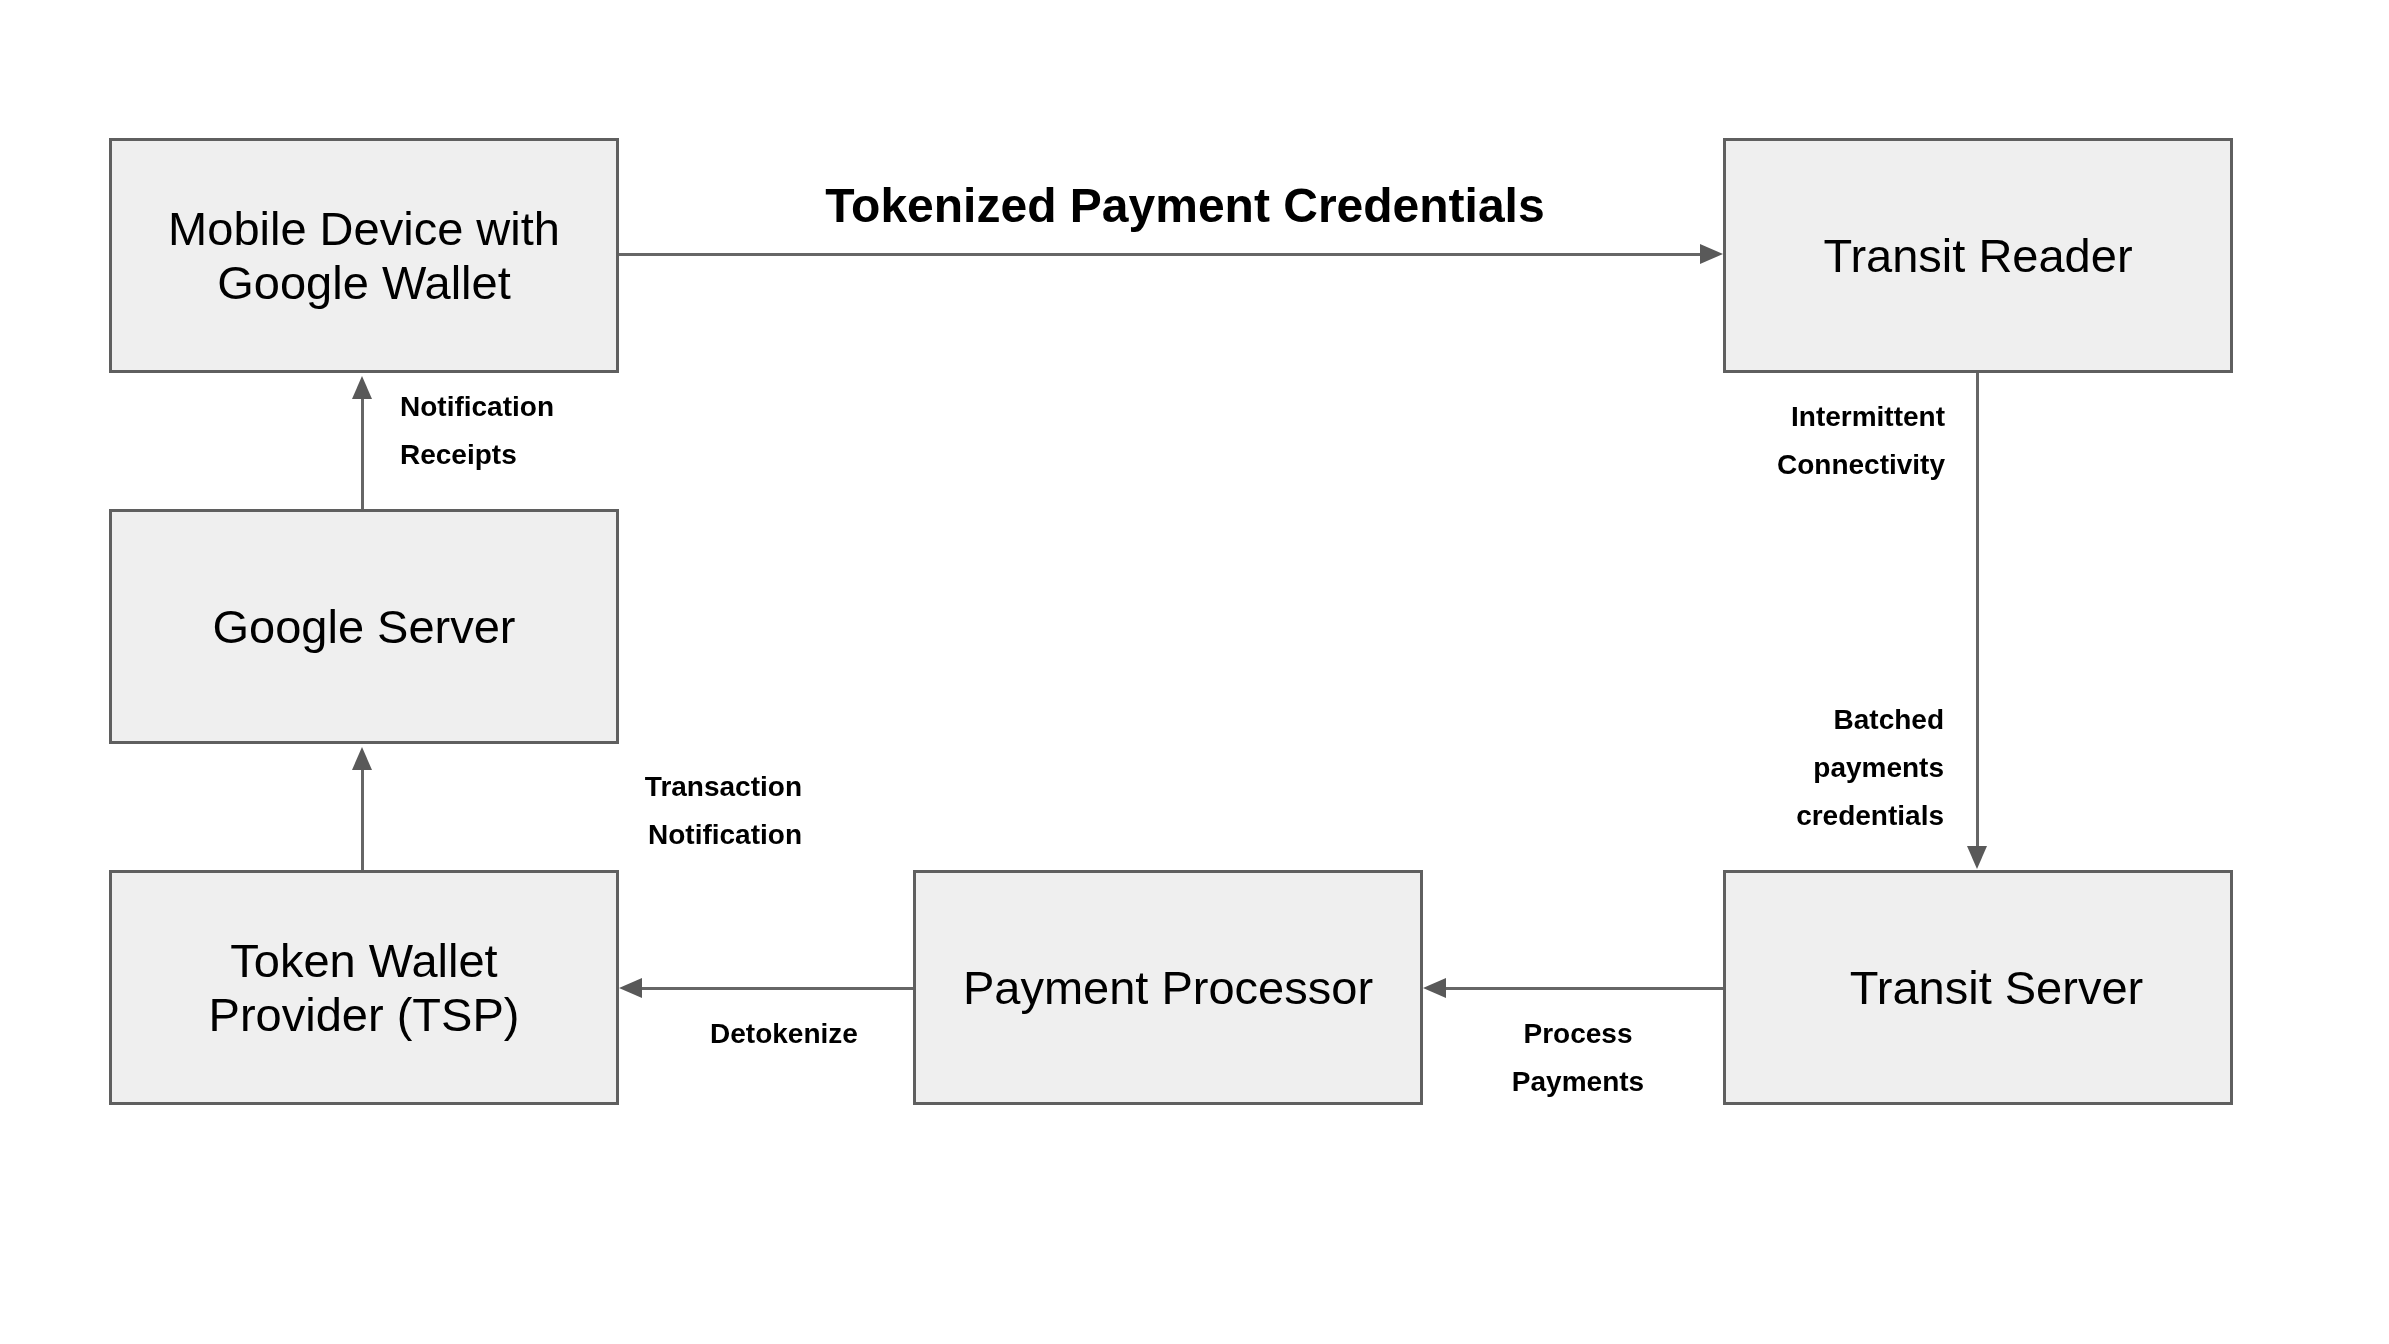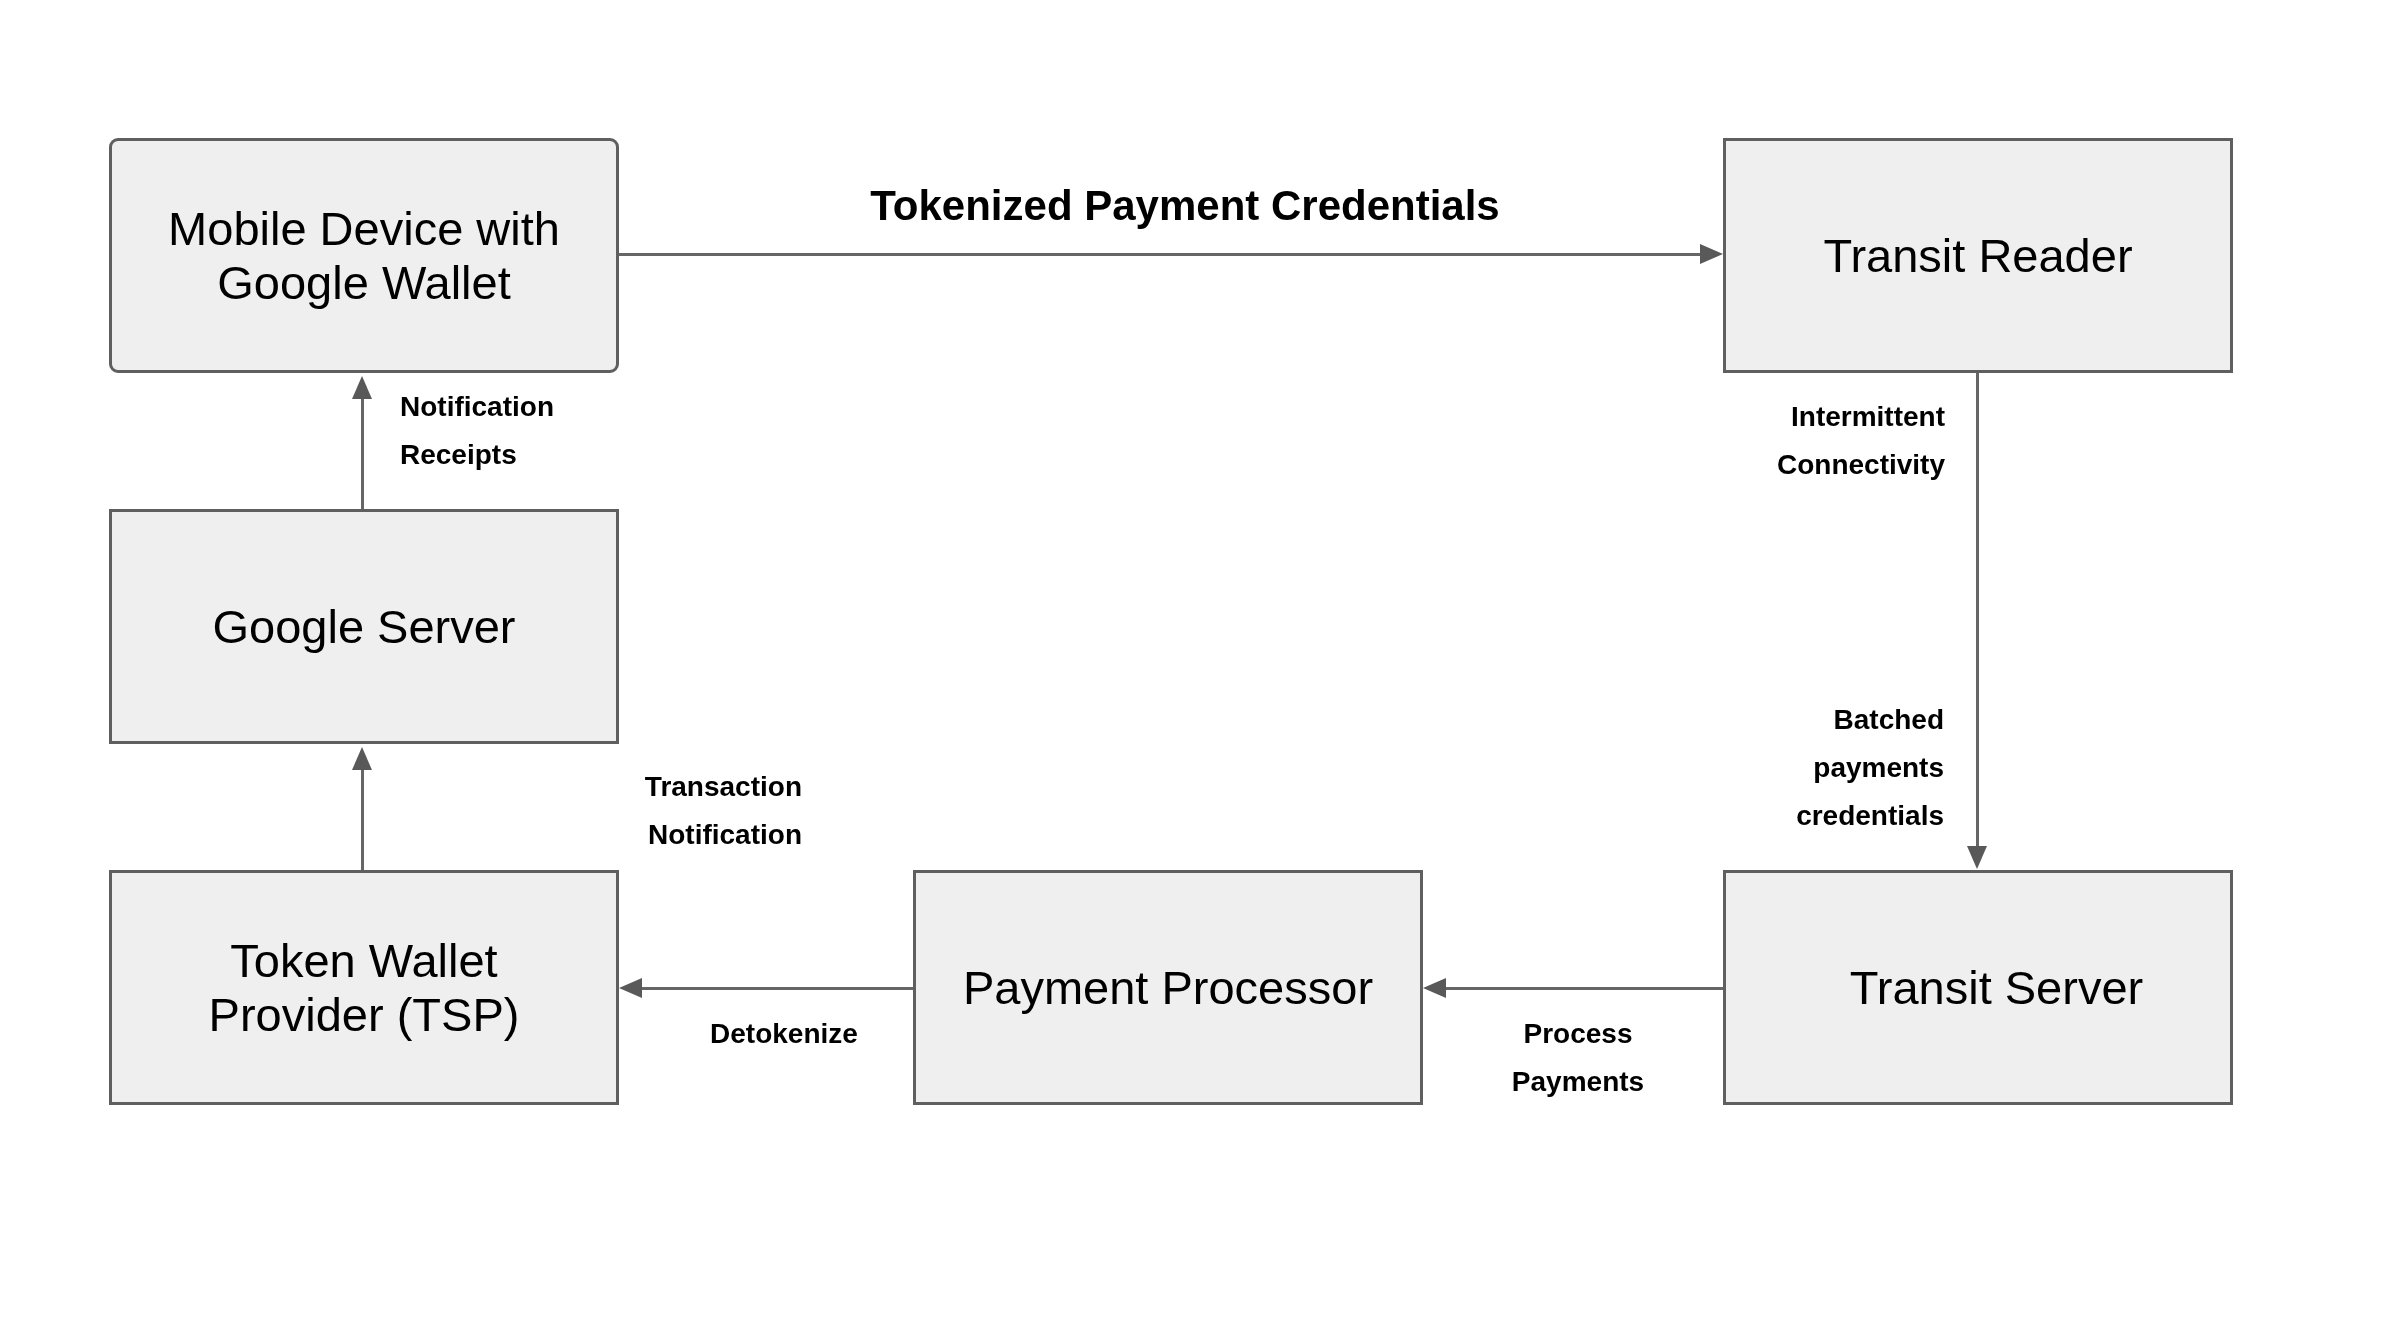--- a/index.html
+++ b/index.html
@@ -29,21 +29,21 @@
     justify-content: center;
   }
   .node-label {
     font-size: 47px;
     line-height: 54px;
     color: #000000;
     text-align: center;
     white-space: pre-line;
     font-weight: 400;
   }
-  #node-mobile            { left: 109px;  top: 138px; border-radius: 9px; }
+  #node-mobile            { left: 109px;  top: 138px; }
   #node-transit-reader    { left: 1723px; top: 138px; }
   #node-google-server     { left: 109px;  top: 509px; }
   #node-tsp               { left: 109px;  top: 870px; }
   #node-payment-processor { left: 913px;  top: 870px; }
   #node-transit-server    { left: 1723px; top: 870px; padding-left: 37px; }
 
   
   .line {
     position: absolute;
     background: #666666;
@@ -71,21 +71,21 @@
   
   .edge-label {
     position: absolute;
     font-weight: 700;
     font-size: 28px;
     line-height: 48px;
     color: #000000;
     white-space: pre-line;
   }
   .edge-label-lg {
-    font-size: 42px;
+    font-size: 48px;
     line-height: 56px;
   }
   #label-tokenized    { left: 735px;  top: 178px; width: 900px; text-align: center; }
   #label-intermittent { left: 1545px; top: 393px; width: 400px; text-align: right; }
   #label-batched      { left: 1544px; top: 696px; width: 400px; text-align: right; }
   #label-process      { left: 1428px; top: 1010px; width: 300px; text-align: center; }
   #label-detokenize   { left: 616px;  top: 1010px; width: 336px; text-align: center; }
   #label-transaction  { left: 402px;  top: 763px; width: 400px; text-align: right; }
   #label-notification { left: 400px;  top: 383px; width: 400px; text-align: left; }
 </style>

